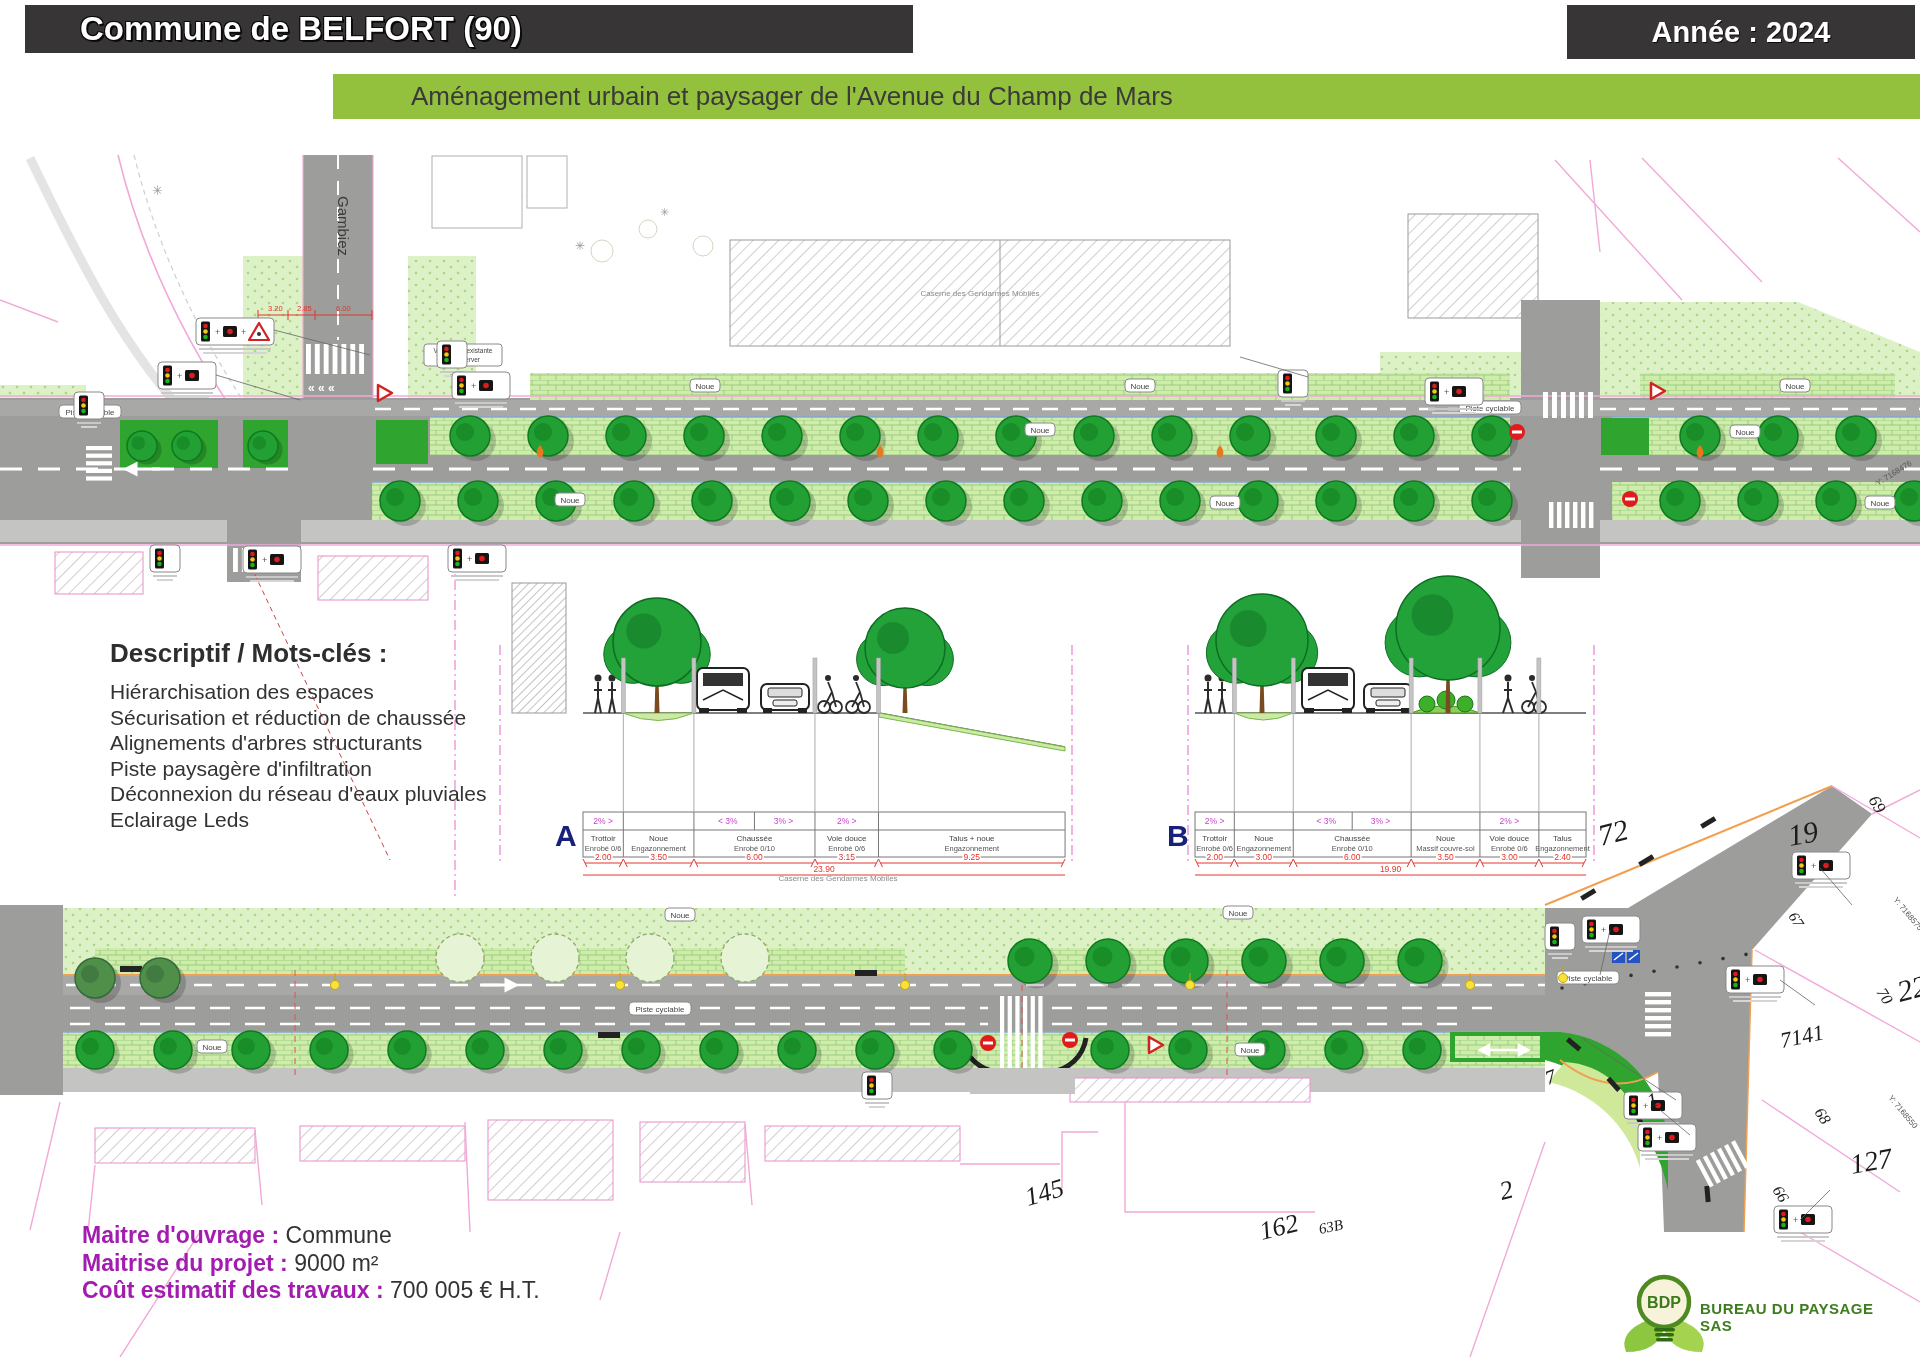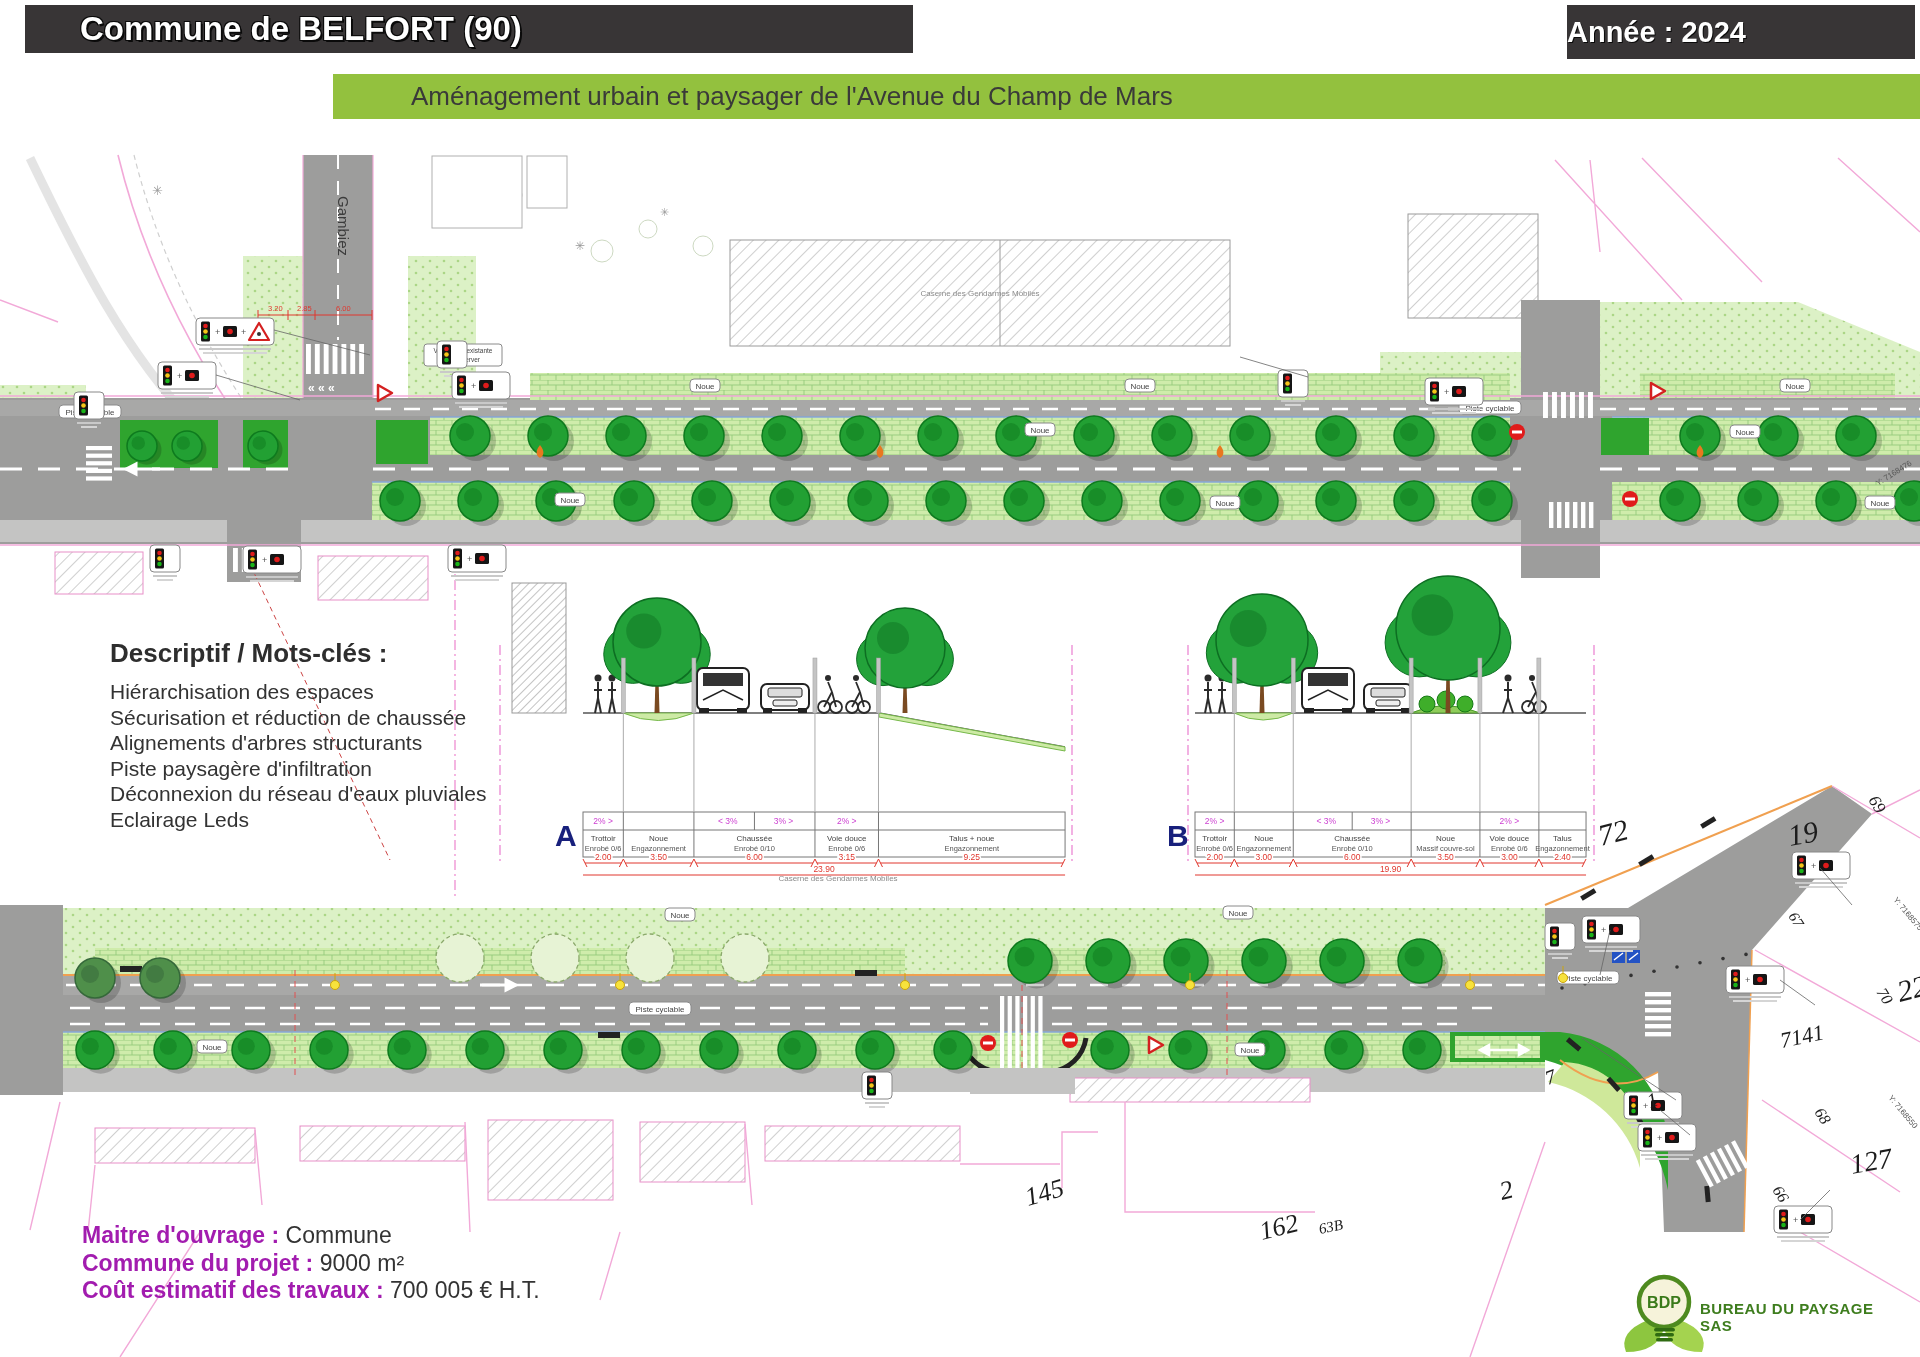--- a/index.html
+++ b/index.html
@@ -2,21 +2,21 @@
 <html><head>
 <meta charset="utf-8">
 <style>
   html,body{margin:0;padding:0;background:#fff;}
   body{font-family:"Liberation Sans",sans-serif;}
   .poster{position:relative;width:1920px;height:1357px;background:#fff;overflow:hidden;}
   .bar-title{position:absolute;left:25px;top:5px;width:888px;height:48px;background:#383536;
     color:#fff;font-weight:bold;font-size:33px;line-height:48px;padding-left:55px;box-sizing:border-box;
     text-shadow:2px 2px 0 #0a0a0a,-1px -1px 0 #0a0a0a,1px -1px 0 #0a0a0a,-1px 1px 0 #0a0a0a;}
   .bar-year{position:absolute;left:1567px;top:5px;width:348px;height:54px;background:#383536;
-    color:#fff;font-weight:bold;font-size:29px;line-height:54px;
+    color:#fff;font-weight:bold;font-size:29px;line-height:54px;text-align:center;
     text-shadow:1px 1px 0 #0a0a0a;}
   .bar-sub{position:absolute;left:333px;top:74px;width:1587px;height:45px;background:#93c13e;
     color:#3a3a39;font-weight:normal;font-size:26px;line-height:44px;padding-left:78px;box-sizing:border-box;}
   .descriptif{position:absolute;left:110px;top:638px;width:420px;color:#3a3a3a;}
   .descriptif h2{margin:0 0 10px 0;font-size:26px;color:#2e2e2e;}
   .descriptif div{font-size:21px;line-height:25.5px;color:#333;}
   .project{position:absolute;left:82px;top:1222px;color:#333;}
   .project div{font-size:23px;line-height:27.5px;}
   .project b{color:#a21caf;}
   .logo-wrap{position:absolute;left:1610px;top:1268px;width:300px;height:85px;}
@@ -1259,21 +1259,21 @@
     <div>Hiérarchisation des espaces</div>
     <div>Sécurisation et réduction de chaussée</div>
     <div>Alignements d'arbres structurants</div>
     <div>Piste paysagère d'infiltration</div>
     <div>Déconnexion du réseau d'eaux pluviales</div>
     <div>Eclairage Leds</div>
   </div>
 
   <div class="project">
     <div><b>Maitre d'ouvrage :</b> <span>Commune</span></div>
-    <div><b>Commune du projet :</b> <span>9000 m²</span></div>
+    <div><b>Maitrise du projet :</b> <span>9000 m²</span></div>
     <div><b>Coût estimatif des travaux :</b> <span>700 005 € H.T.</span></div>
   </div>
 
   <div class="logo-wrap">
     <svg width="300" height="85" viewBox="0 0 300 85">
       <g>
         <path d="M38,52 Q8,64 16,84 Q48,84 54,60 Z" fill="#8dc63f"></path>
         <path d="M70,52 Q100,64 92,84 Q60,84 54,60 Z" fill="#a4d34f"></path>
         <circle cx="54" cy="34" r="25" fill="#f6f3da" stroke="#4e8a1f" stroke-width="4.5"></circle>
         <rect x="44" y="60" width="21" height="3.4" rx="1.7" fill="#2f6b12"></rect>

